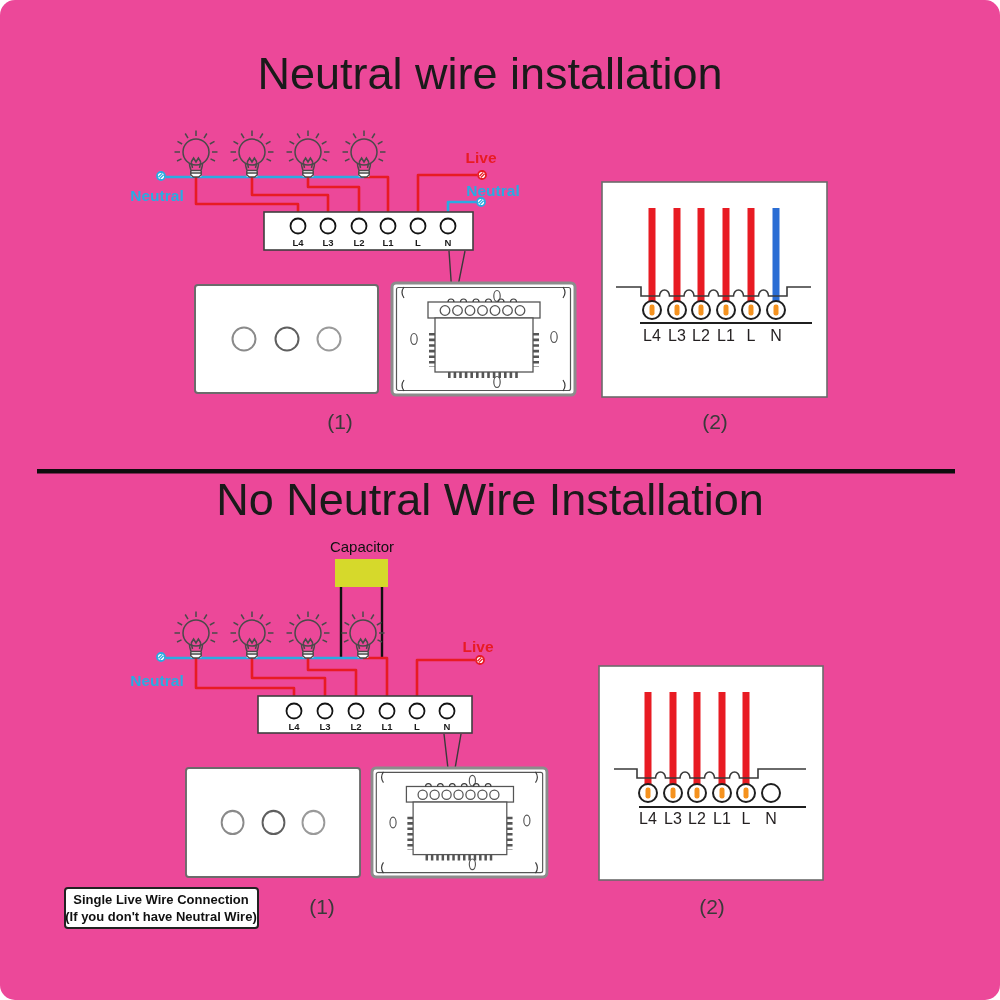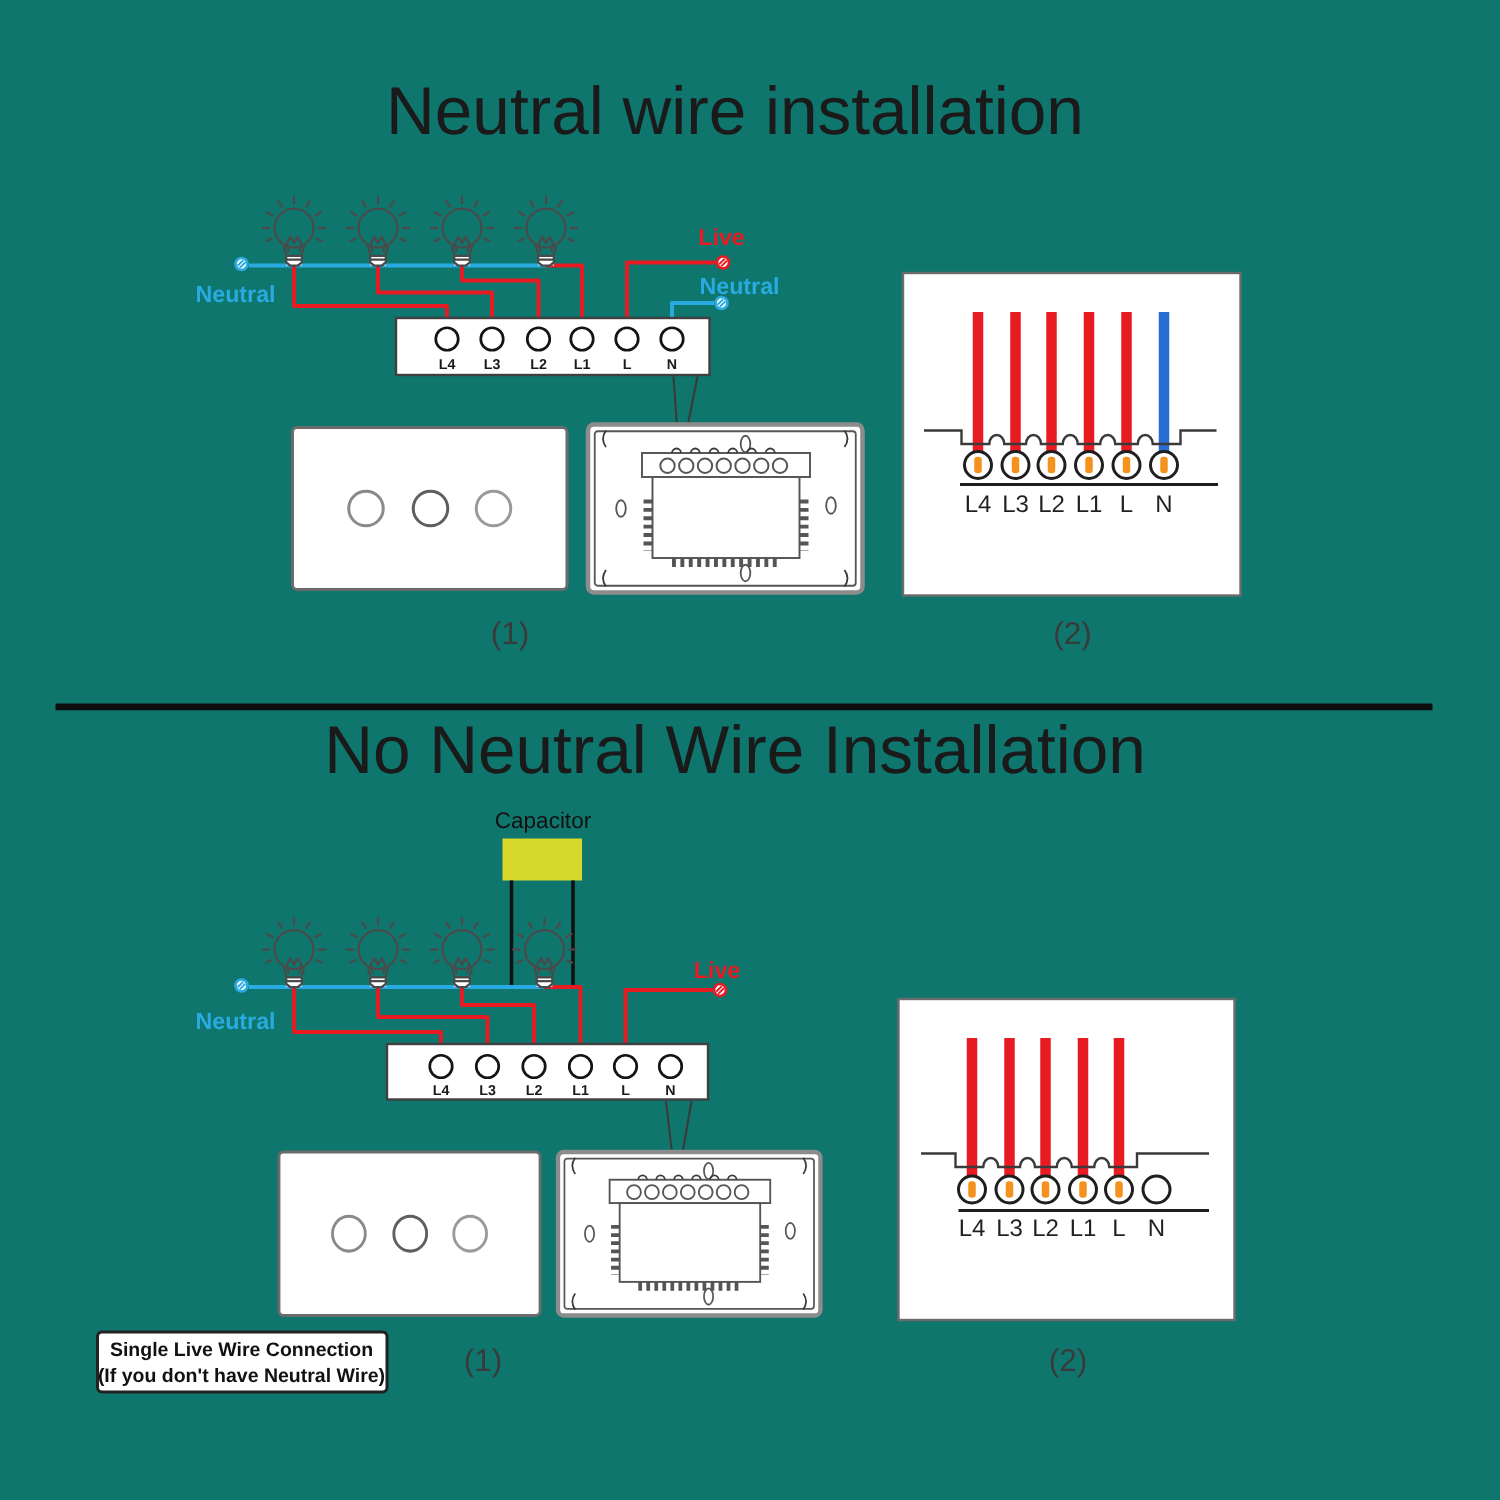--- a/index.html
+++ b/index.html
@@ -1,16 +1,16 @@
 <!DOCTYPE html>
 <html><head>
 <meta charset="utf-8">
 <style>
   html,body{margin:0;padding:0;background:#ffffff;}
-  #stage{position:relative;width:1000px;height:1000px;background:#0f766e;overflow:hidden;}
+  #stage{position:relative;width:1000px;height:1000px;background:#ec4899;overflow:hidden;border-radius:15px;}
   svg{position:absolute;left:0;top:0;}
   text{font-family:"Liberation Sans", sans-serif;}
   .t-title{font-size:45px;fill:#1a1a1a;}
   .t-wire{font-size:15.5px;font-weight:bold;}
   .t-blue{fill:#29abe2;}
   .t-red{fill:#e81b23;}
   .t-term{font-size:9.5px;font-weight:bold;fill:#1a1a1a;}
   .t-p2{font-size:16px;fill:#231f20;}
   .t-cap{font-size:21px;fill:#3a3a3a;}
   .t-note{font-size:13px;font-weight:bold;fill:#111;}

